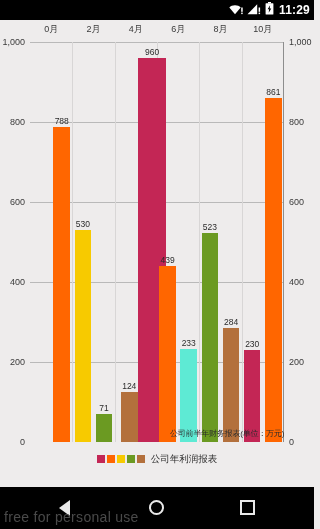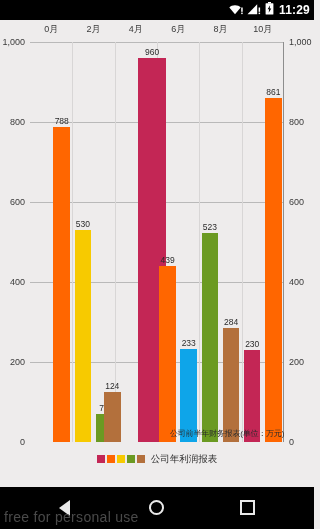--- a/index.html
+++ b/index.html
@@ -158,30 +158,30 @@
       <div class="axisline" style="left: 253px;"></div>
       <div class="bar" style="left: 23.495px; width: 16.51px; height: 315.2px; background: rgb(255, 102, 0);">
         <span class="barval">788</span>
       </div>
       <div class="bar" style="left: 44.6617px; width: 16.51px; height: 212px; background: rgb(247, 202, 0);">
         <span class="barval">530</span>
       </div>
       <div class="bar" style="left: 65.8283px; width: 16.51px; height: 28.4px; background: rgb(107, 154, 34);">
         <span class="barval">71</span>
       </div>
-      <div class="bar" style="left: 74px; width: 16.51px; height: 49.6px; background: rgb(179, 112, 60);">
+      <div class="bar" style="left: 91px; width: 16.51px; height: 49.6px; background: rgb(179, 112, 60);">
         <span class="barval">124</span>
       </div>
       <div class="bar" style="left: 108.162px; width: 28px; height: 384px; background: rgb(195, 38, 85);">
         <span class="barval">960</span>
       </div>
       <div class="bar" style="left: 129.328px; width: 16.51px; height: 175.6px; background: rgb(255, 102, 0);">
         <span class="barval">439</span>
       </div>
-      <div class="bar" style="left: 150.495px; width: 16.51px; height: 93.2px; background: #0ea5e9;">
+      <div class="bar" style="left: 150.495px; width: 16.51px; height: 93.2px; background: #5eead4;">
         <span class="barval">233</span>
       </div>
       <div class="bar" style="left: 171.662px; width: 16.51px; height: 209.2px; background: rgb(107, 154, 34);">
         <span class="barval">523</span>
       </div>
       <div class="bar" style="left: 192.828px; width: 16.51px; height: 113.6px; background: rgb(179, 112, 60);">
         <span class="barval">284</span>
       </div>
       <div class="bar" style="left: 213.995px; width: 16.51px; height: 92px; background: rgb(195, 38, 85);">
         <span class="barval">230</span>

